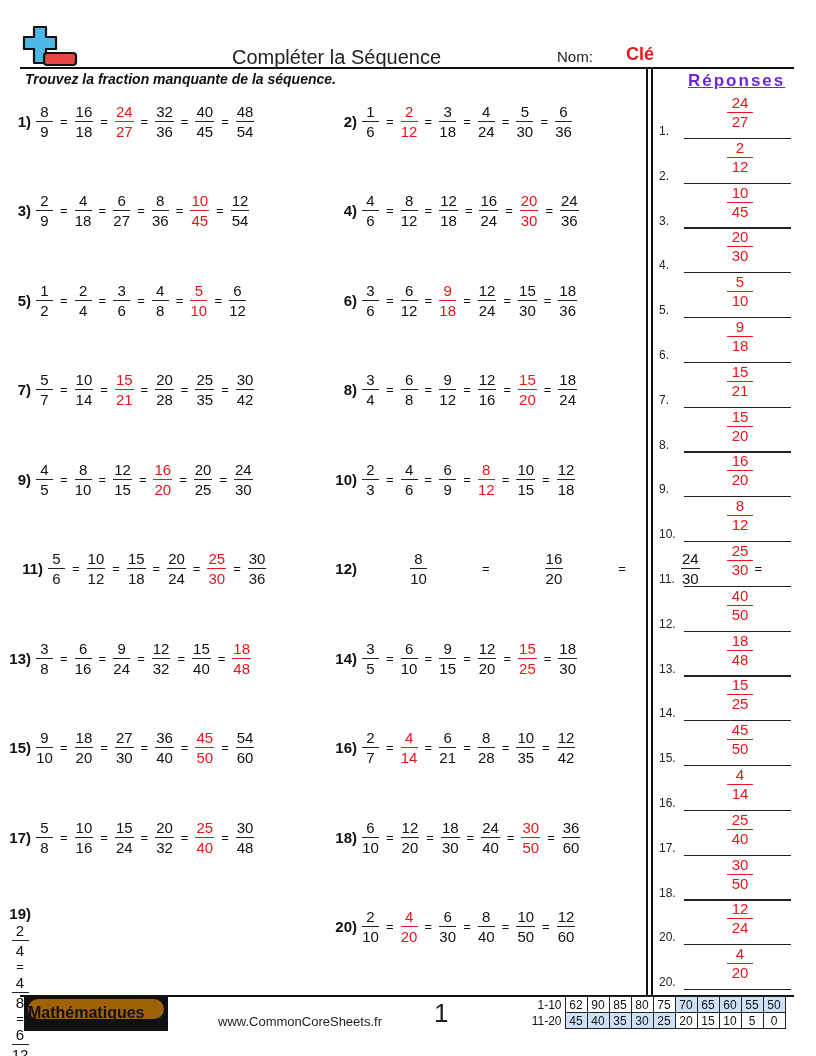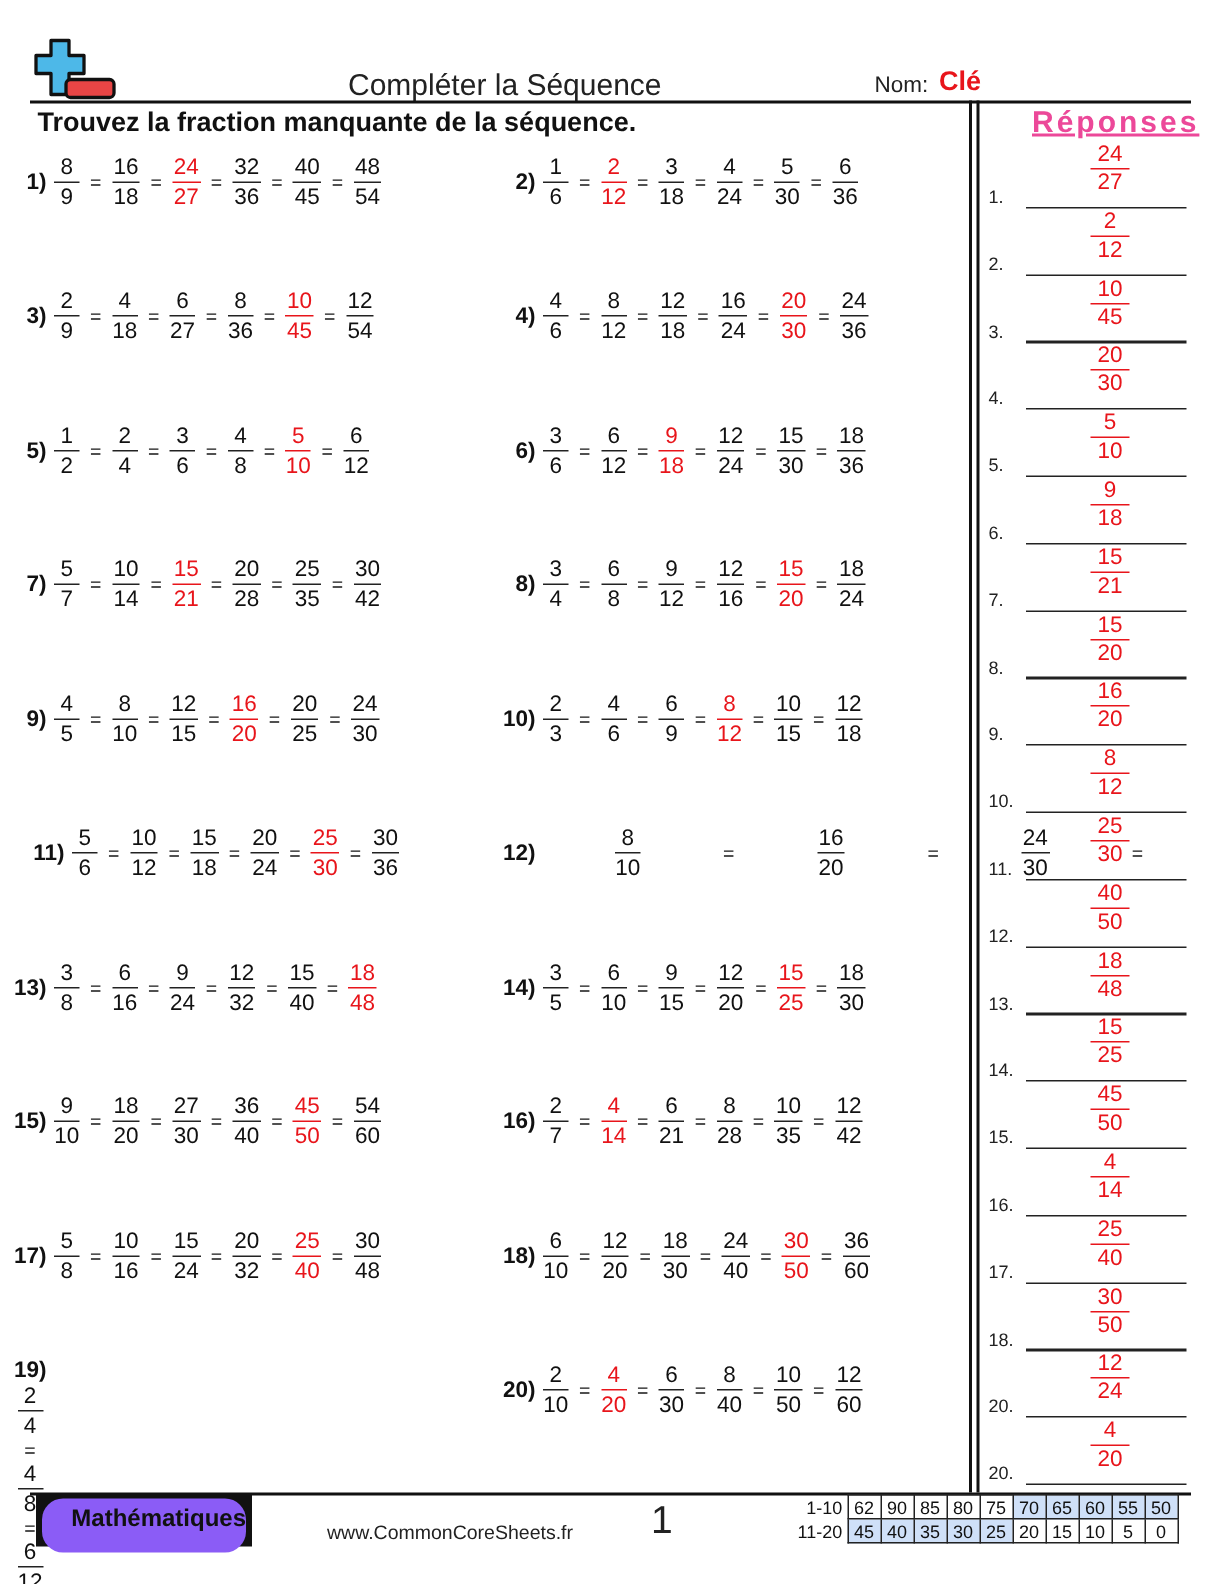--- a/index.html
+++ b/index.html
@@ -1,50 +1,50 @@
 <!DOCTYPE html>
 <html><head>
 <meta charset="utf-8">
 <style>
   * { box-sizing: border-box; margin: 0; padding: 0; }
   html, body { width: 816px; height: 1056px; background: #fff; overflow: hidden; }
   body { position: relative; font-family: "Liberation Sans", "DejaVu Sans", sans-serif; color: #111; }
 
   .logo { position: absolute; left: 22px; top: 25px; width: 58px; height: 42px; }
   .title { position: absolute; left: 232px; top: 46px; font-size: 20px; color: #222; }
-  .nom-label { position: absolute; left: 557px; top: 48px; font-size: 15px; color: #222; margin-left: 26px; }
+  .nom-label { position: absolute; left: 557px; top: 48px; font-size: 15px; color: #222; }
   .nom-value { position: absolute; left: 626px; top: 44px; font-size: 18px; font-weight: bold; color: #e8151b; }
   .header-rule { position: absolute; left: 20px; top: 67px; width: 774px; height: 2px; background: #111; }
 
-  .instructions { position: absolute; left: 25px; top: 71px; font-size: 18px; font-weight: bold; color: #111; }
+  .instructions { position: absolute; left: 25px; top: 71px; font-size: 14px; font-weight: bold; color: #111; font-style: italic; }
 
   .divider { position: absolute; top: 67px; height: 928px; width: 1.5px; background: #111; }
   .divider.d1 { left: 646px; }
   .divider.d2 { left: 651px; }
 
-  .answers-title { position: absolute; left: 688px; top: 71px; font-size: 20px; font-weight: bold; letter-spacing: 2px; text-decoration: underline; color: #ec4899; text-align: center; }
+  .answers-title { position: absolute; left: 688px; top: 71px; font-size: 17px; font-weight: bold; letter-spacing: 2px; text-decoration: underline; color: #6d28d9; text-align: center; }
 
   .problem { position: absolute; display: flex; align-items: center; height: 44px; }
   .pnum { font-size: 15px; font-weight: bold; width: 27px; text-align: right; margin-right: 5px; }
   .frac { display: inline-flex; flex-direction: column; align-items: center; font-size: 15px; line-height: 17px; min-width: 17px; }
   .frac .num { padding: 0 1px 1px; border-bottom: 1.3px solid #222; min-width: 100%; text-align: center; }
   .frac .den { padding-top: 1px; text-align: center; }
   .frac.red { color: #e8151b; }
   .frac.red .num { border-bottom-color: #e8151b; }
   .eq { font-size: 13px; margin: 0 7px; }
 
   .ans-row { position: absolute; left: 659px; width: 132px; height: 45px; }
   .ans-num { position: absolute; left: 0; bottom: 1px; font-size: 12px; color: #222; }
   .ans-line { position: absolute; left: 25px; right: 0; bottom: 0; height: 1.3px; background: #222; }
   .ans-frac { position: absolute; left: 68px; top: 0; width: 26px; display: flex; flex-direction: column; align-items: center; font-size: 15px; line-height: 18px; color: #e8151b; }
   .ans-frac .num { width: 100%; text-align: center; border-bottom: 1.3px solid #e8151b; }
 
   .footer-rule { position: absolute; left: 20px; top: 995px; width: 774px; height: 1.5px; background: #111; }
   .badge-bg { position: absolute; left: 24px; top: 996px; width: 144px; height: 35px; background: #111; }
-  .badge { position: absolute; left: 28px; top: 999px; width: 136px; height: 36px; background: #8b5cf6; border-radius: 14px; font-size: 16px; font-weight: bold; text-align: right; line-height: 28px; }
+  .badge { position: absolute; left: 28px; top: 999px; width: 136px; height: 20px; background: #a16207; border-radius: 14px; font-size: 16px; font-weight: bold; text-align: left; line-height: 28px; }
   .site { position: absolute; left: 174px; top: 1014px; font-size: 13px; color: #222; margin-left: 44px; }
   .page-no { position: absolute; left: 434px; top: 998px; font-size: 26px; color: #222; }
 
   .score-table { position: absolute; left: 529px; top: 996px; border-collapse: collapse; font-size: 12px; }
   .score-table td { height: 16px; text-align: center; border: 1px solid #222; padding: 0 2px; min-width: 22px; }
   .score-table td.lbl { border: none; text-align: right; padding-right: 3px; width: 36px; }
   .score-table td.hi { background: #cfe0f8; }
 </style>
 </head>
 <body>

